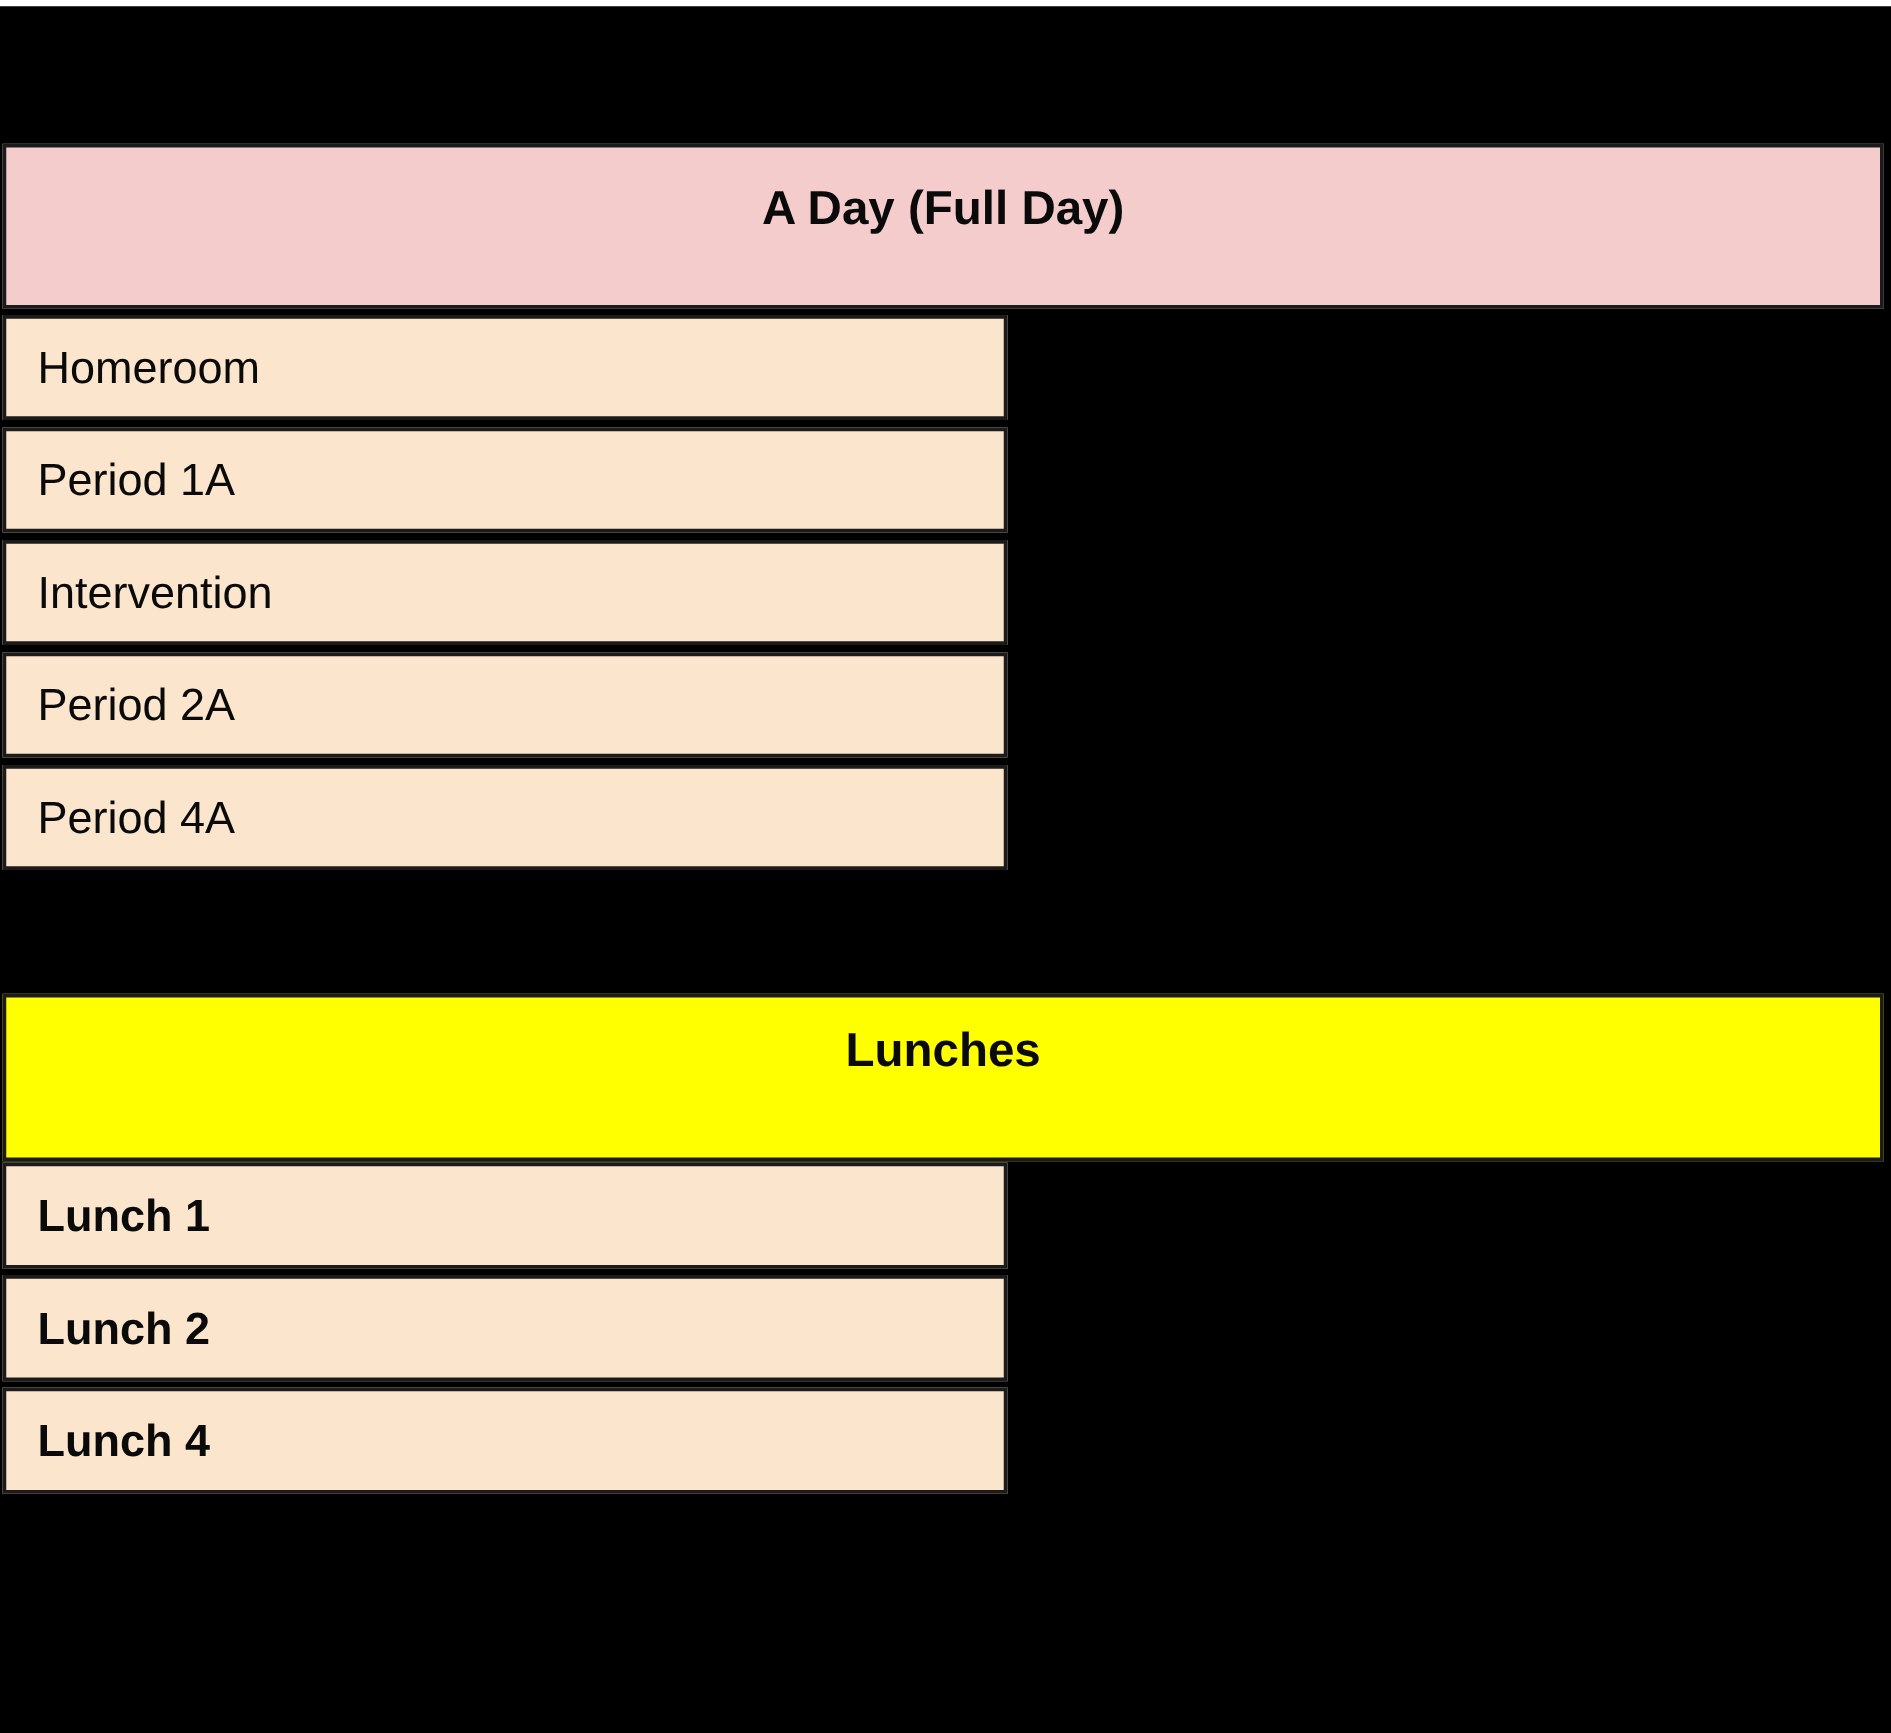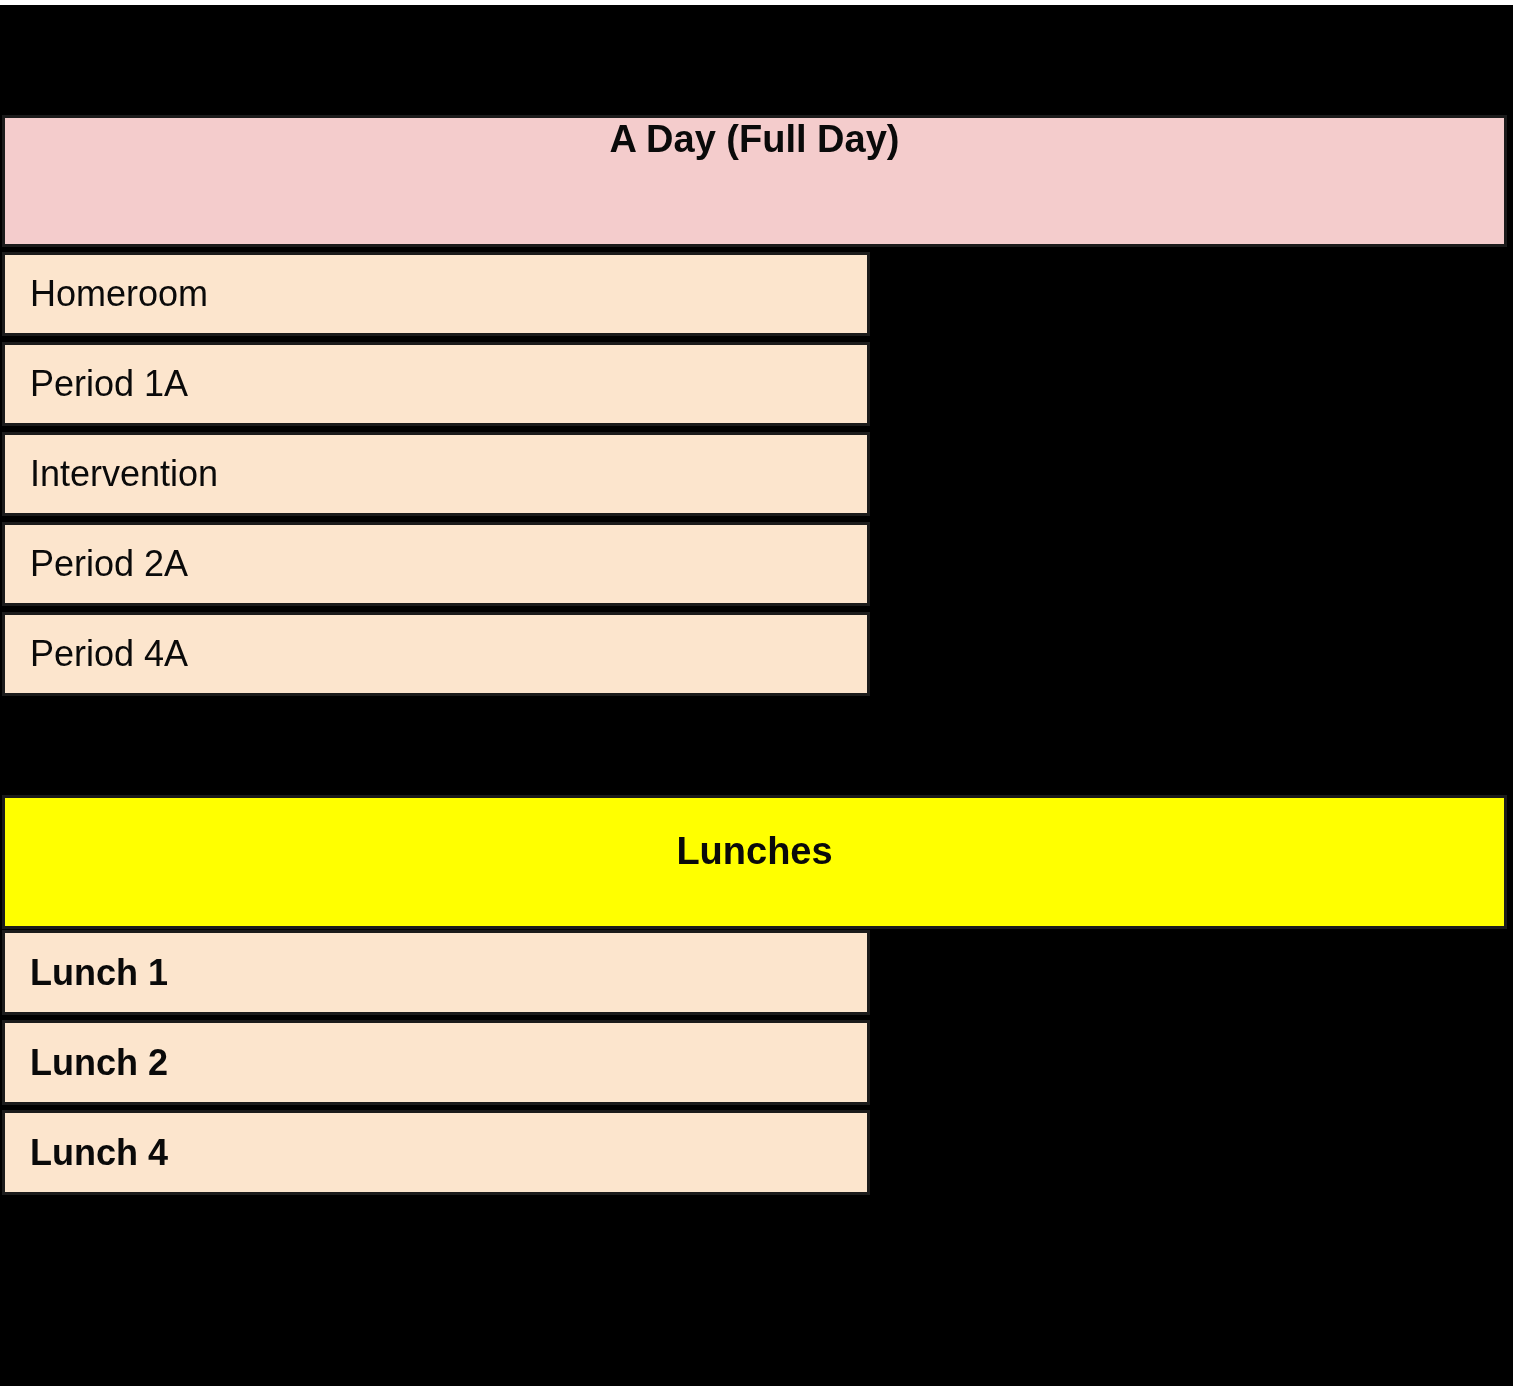--- a/index.html
+++ b/index.html
@@ -30,40 +30,41 @@
     box-sizing: border-box;
     border: 3px solid var(--border, #1b1b1b);
     display: flex;
     justify-content: center;
     align-items: flex-start;
   }
   .day-header {
     top: 115px;
     height: 132px;
     background: var(--day-header-bg, #f4cccc);
+    padding-top: 28px;
   }
   .lunch-header {
     top: 795px;
     height: 134px;
     background: var(--lunch-header-bg, #ffff00);
-    padding-top: 32px;
+    padding-top: 22px;
   }
   .band .band-label {
     font-weight: bold;
     font-size: 38px;
     line-height: 1.15;
   }
   .rows {
     position: absolute;
     left: 2px;
   }
   .periods { top: 252px; }
   .lunches { top: 930px; }
   .row {
-    width: 868px;
+    width: 804px;
     height: 84px;
     box-sizing: border-box;
     background: var(--row-bg, #fce5cd);
     border: 3px solid var(--border, #1b1b1b);
     margin-bottom: 6px;
     display: flex;
     align-items: center;
     padding-left: 25px;
   }
   .lunches .row {

